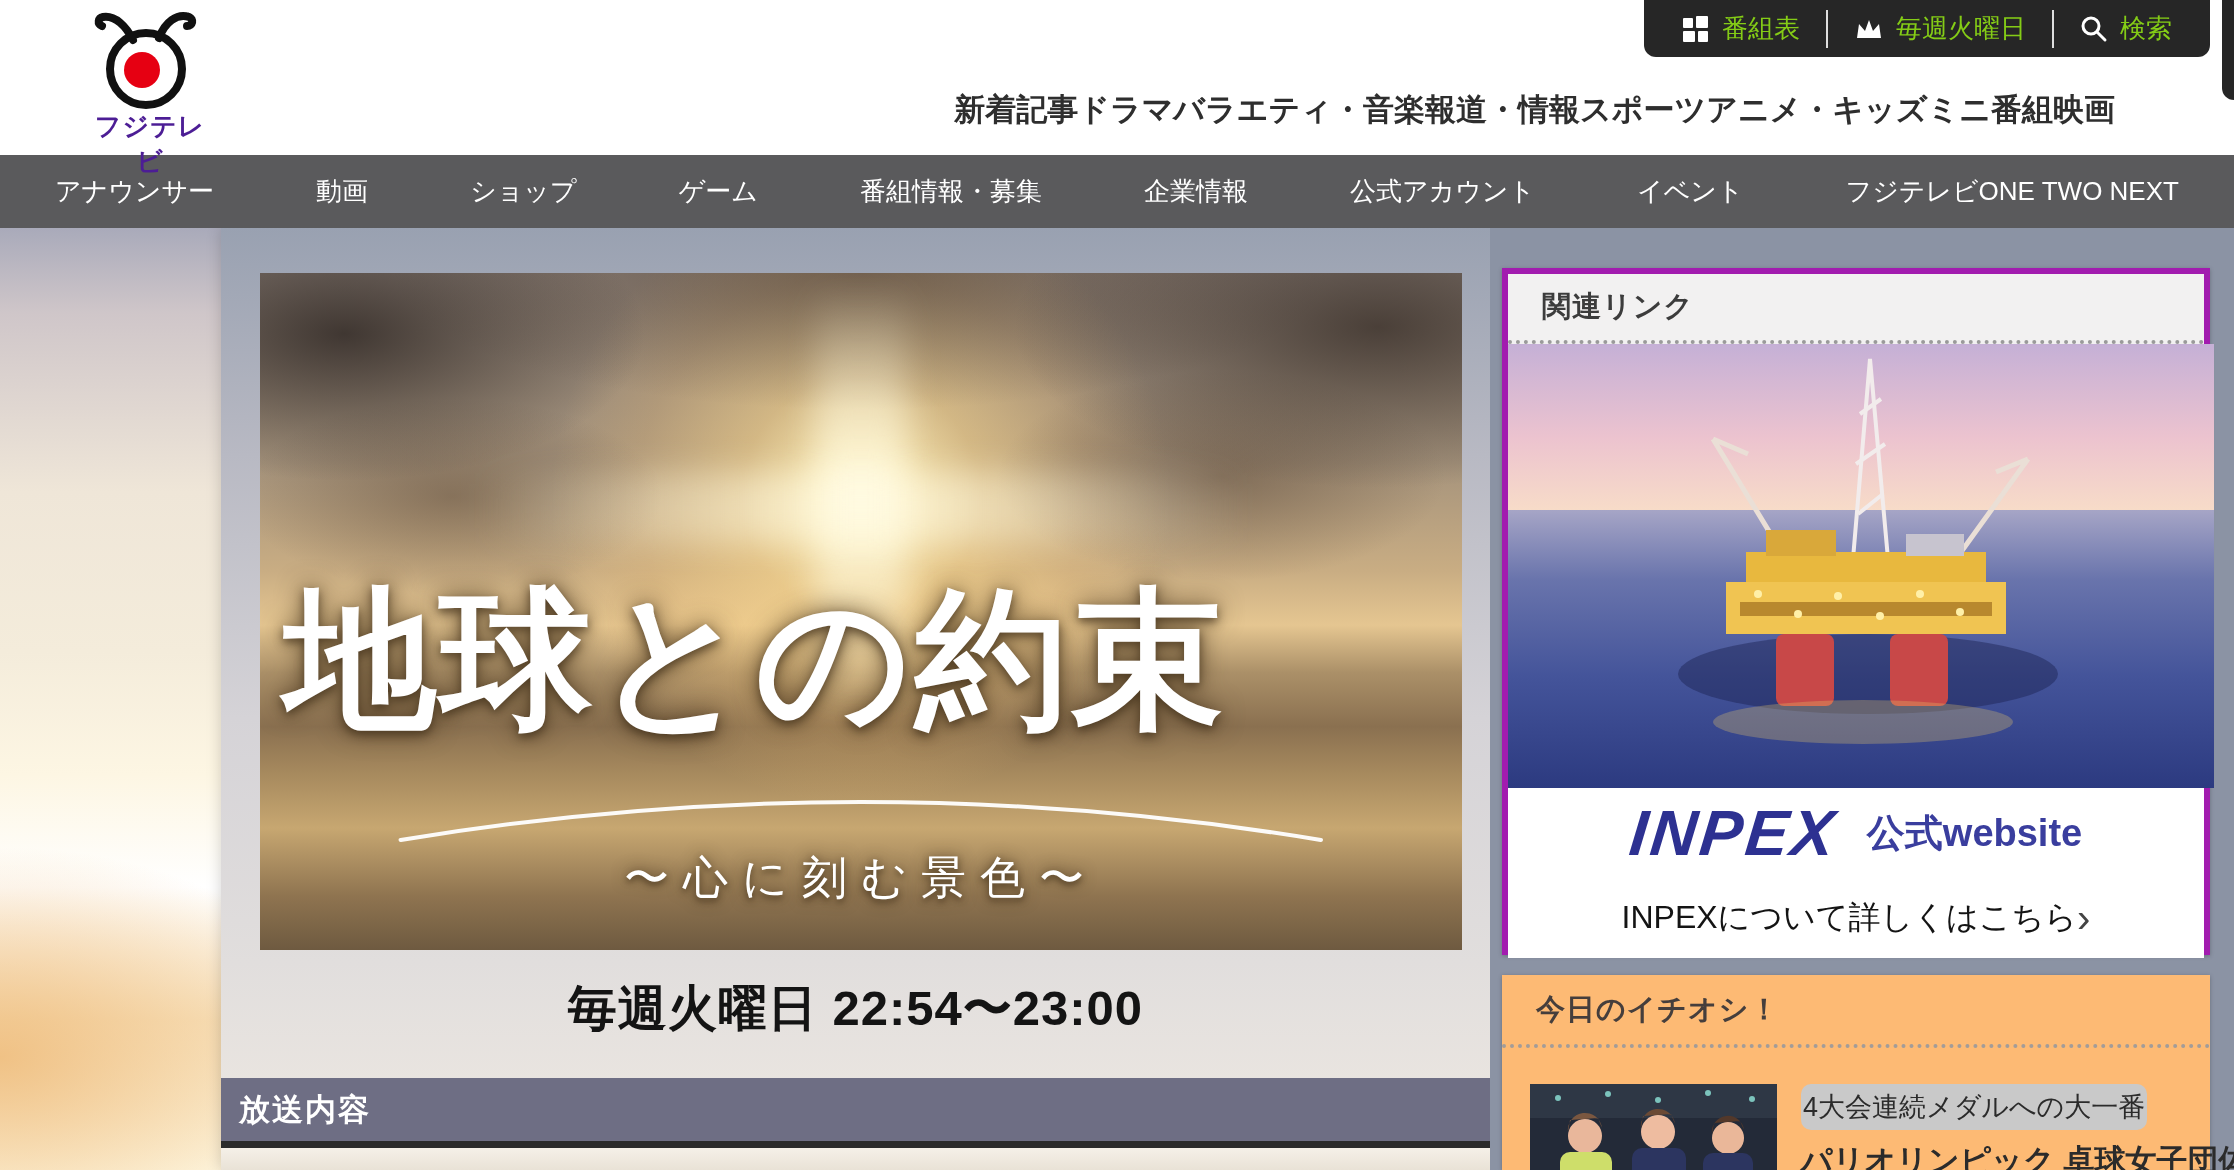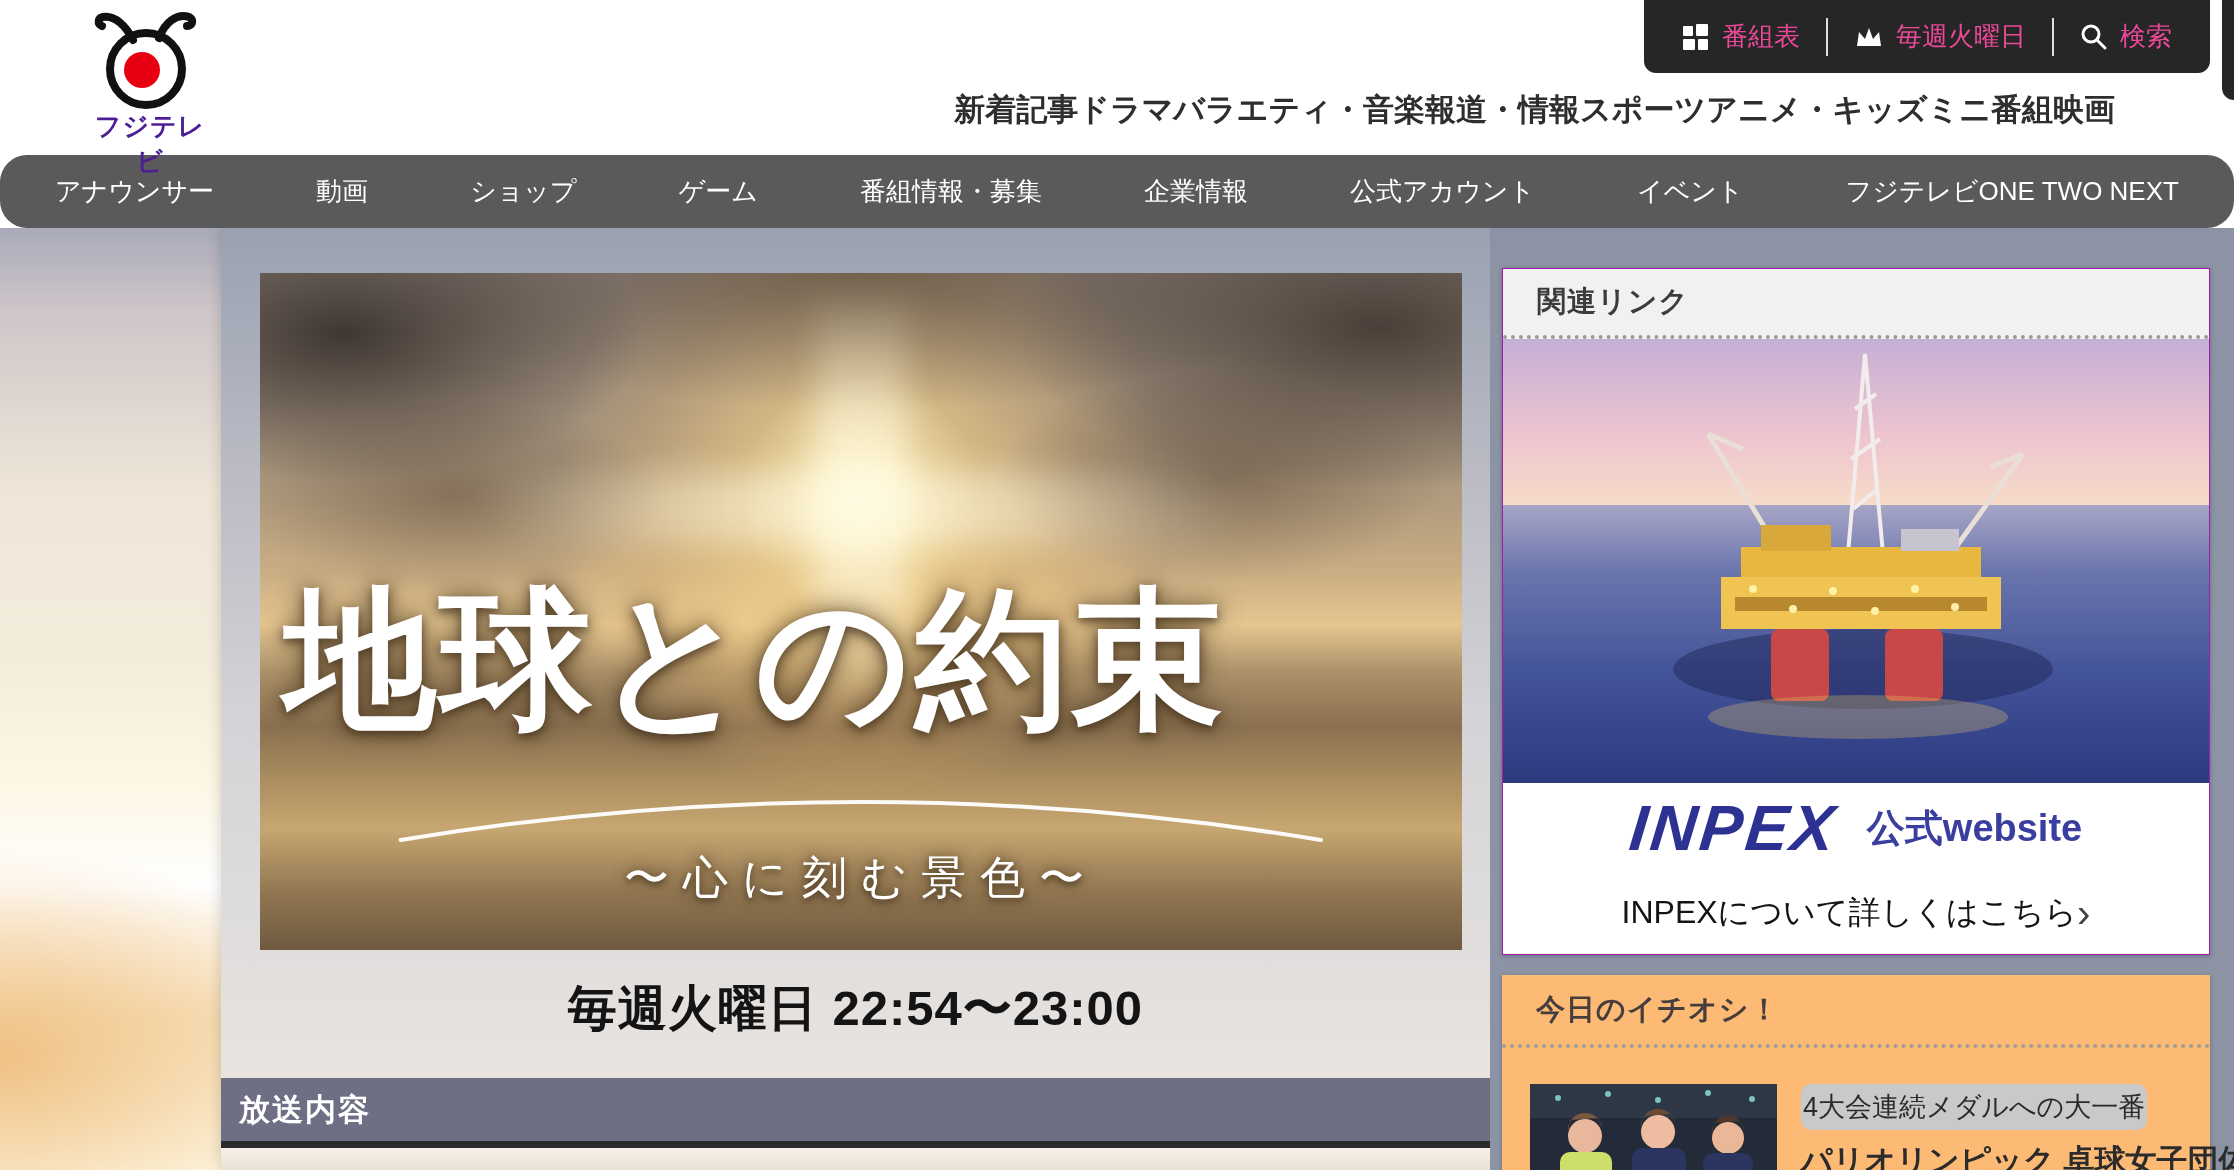--- a/index.html
+++ b/index.html
@@ -14,28 +14,28 @@
       linear-gradient(180deg,#a9aaba 0%,#cfc6c9 9%,#efe6d8 28%,#f4ecdb 45%,#fdf6e3 58%,#ffffff 70%,#f9e8c8 84%,#fffbe8 100%);}
 
   
   .header{position:absolute;left:0;top:0;width:100%;height:155px;background:#fff;}
   .logo{position:absolute;left:85px;top:6px;width:130px;height:140px;cursor:pointer;}
   .logo-text{position:absolute;left:0;top:103px;width:130px;text-align:center;font-size:26px;font-weight:bold;color:#4c1d95;letter-spacing:1px;}
   .main-nav{position:absolute;left:315px;top:80px;width:1800px;height:60px;display:flex;justify-content:flex-end;align-items:center;}
   .main-nav span{font-size:31px;font-weight:bold;color:#2e2e2e;cursor:pointer;white-space:nowrap;}
 
   .utility-bar{position:absolute;top:0;right:24px;height:57px;background:#262626;border-radius:0 0 12px 12px;
-    display:flex;align-items:center;padding:8px 38px;color:#ec4899;}
+    display:flex;align-items:center;padding:0 38px;color:#84cc16;}
   .utility-item{display:flex;align-items:center;gap:12px;font-size:26px;cursor:pointer;white-space:nowrap;}
   .utility-sep{width:2px;height:38px;background:rgba(255,255,255,.85);margin:0 26px;}
   .menu-btn{position:absolute;top:0;right:0;width:12px;height:100px;background:#262626;border-radius:0 0 0 12px;cursor:pointer;}
 
   
   .subnav{position:absolute;left:0;top:155px;width:100%;height:73px;background:#5a5a5c;box-sizing:border-box;
-    display:flex;justify-content:space-between;align-items:center;padding:0 55px;border-radius:27px;}
+    display:flex;justify-content:space-between;align-items:center;padding:0 55px;}
   .subnav span{color:#fff;font-size:26px;cursor:pointer;white-space:nowrap;}
 
   
   .main-col{position:absolute;left:221px;top:228px;width:1269px;height:942px;
     background:linear-gradient(180deg,#99a1b1 0%,#b8b9c3 24%,#d5d3d7 52%,#e1dedd 78%,#efe9e2 100%);
     box-shadow:0 0 14px rgba(0,0,0,.18);}
   .hero{position:absolute;left:39px;top:45px;width:1202px;height:677px;overflow:hidden;
     background:
       radial-gradient(ellipse 430px 210px at 7% 9%, rgba(52,44,40,.88), rgba(52,44,40,0) 70%),
       radial-gradient(ellipse 520px 230px at 93% 8%, rgba(58,48,42,.82), rgba(58,48,42,0) 70%),
@@ -58,21 +58,21 @@
   .schedule{position:absolute;left:0;top:748px;width:100%;text-align:center;
     font-size:49px;font-weight:bold;color:#141414;letter-spacing:1px;}
   .section-bar{position:absolute;left:0;top:850px;width:100%;height:63px;background:#6e6e84;
     border-bottom:7px solid #2b2b2b;box-sizing:content-box;display:flex;align-items:center;padding-left:18px;}
   .section-bar span{color:#fff;font-size:31px;font-weight:bold;letter-spacing:2px;}
   .below-strip{position:absolute;left:0;top:920px;width:100%;height:22px;background:linear-gradient(180deg,#f5f0e8,#e9e2d6);}
 
   
   .sidebar{position:absolute;left:1490px;top:228px;width:744px;height:942px;background:#8b93a4;}
   .card{position:absolute;left:12px;width:708px;background:#f2f1f1;box-shadow:0 1px 4px rgba(0,0,0,.25);box-sizing:border-box;}
-  .card-related{top:40px;height:687px;border:1px solid #a21caf;}
+  .card-related{top:40px;height:687px;border:6px solid #a21caf;}
   .card-pick{top:747px;height:195px;background:#fdba74;}
   .card-header{height:70px;display:flex;align-items:center;padding-left:34px;border-bottom:4px dotted #9a9a9a;box-sizing:border-box;}
   .card-header span{font-size:29px;font-weight:bold;color:#3c3c3c;letter-spacing:1px;}
   .card-pick .card-header{height:73px;border-bottom-color:#a39c98;}
   .card-pick .card-header span{color:#453e3c;}
   .ad-image{display:block;width:706px;height:444px;cursor:pointer;}
   .ad-logo-row{height:90px;background:#fff;display:flex;align-items:center;justify-content:center;gap:30px;cursor:pointer;}
   .inpex-logo{font-size:64px;font-weight:bold;font-style:italic;color:#2d3191;letter-spacing:3px;transform:skewX(-6deg);}
   .inpex-note{font-size:38px;font-weight:bold;color:#3a3e9e;}
   .ad-link{height:80px;background:#fff;display:flex;align-items:center;justify-content:center;cursor:pointer;}

